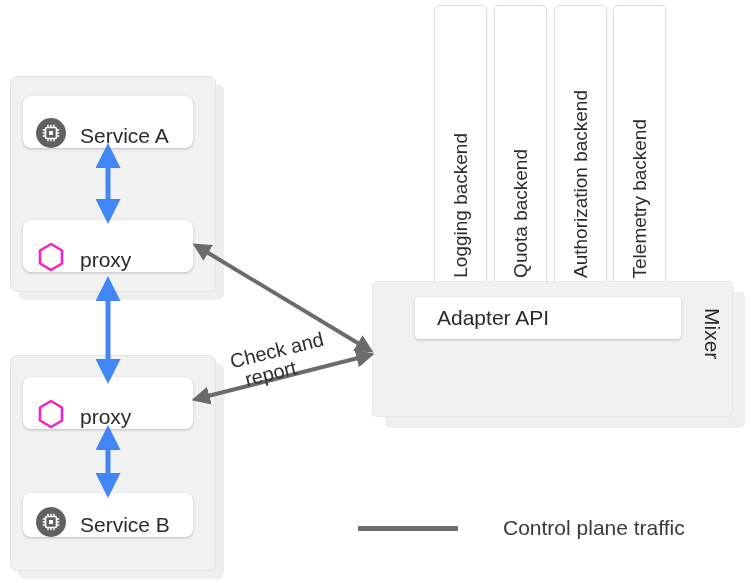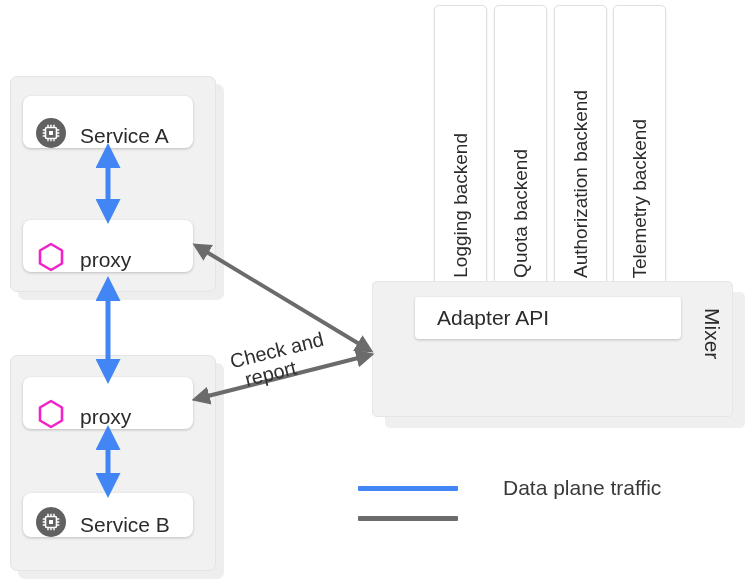--- a/index.html
+++ b/index.html
@@ -305,22 +305,19 @@
     <line x1="200" y1="248" x2="366" y2="348" stroke="#6b6b6b" stroke-width="4" marker-start="url(#graytail)" marker-end="url(#grayhead)"></line>
 
     <line x1="200" y1="398" x2="366" y2="356" stroke="#6b6b6b" stroke-width="4" marker-start="url(#graytail)" marker-end="url(#grayhead)"></line>
   </svg>
 
   <div class="arrow-caption" style="left:228px; top:352px; transform: rotate(-14deg);">
     <div>Check and</div>
     <div style="margin-left:10px;">report</div>
   </div>
 
-  <div class="legend-row" style="left:358px; top:476px;">
-    <span class="legend-line" style="background:#4285f4;"></span>
-    <span class="legend-text">Data plane traffic</span>
-  </div>
 
   <div class="legend-row" style="left:358px; top:516px;">
     <span class="legend-line" style="background:#6b6b6b;"></span>
+    <span class="legend-text">Control plane traffic</span>
   </div>
 
 </div>
 
 </body></html>

